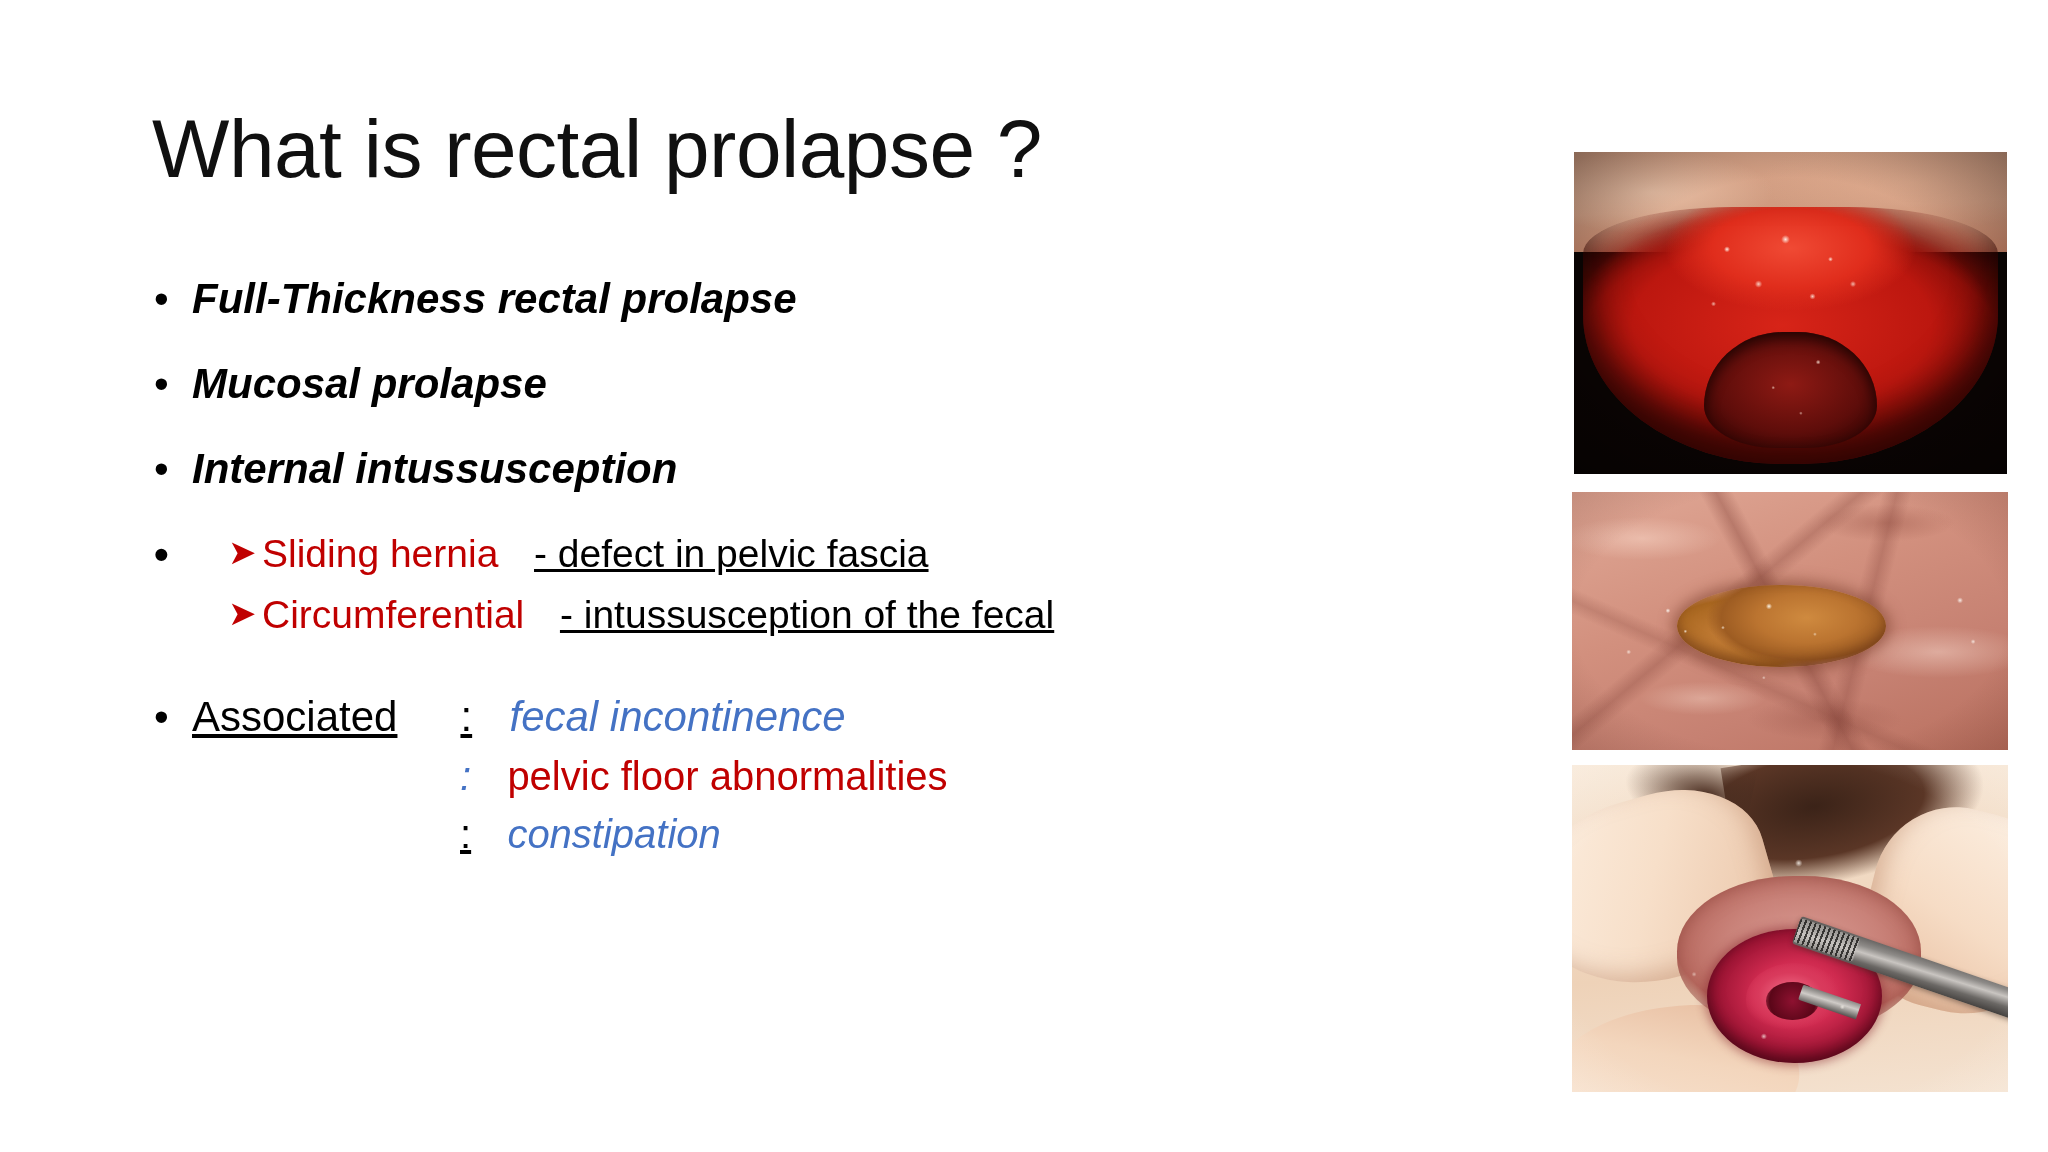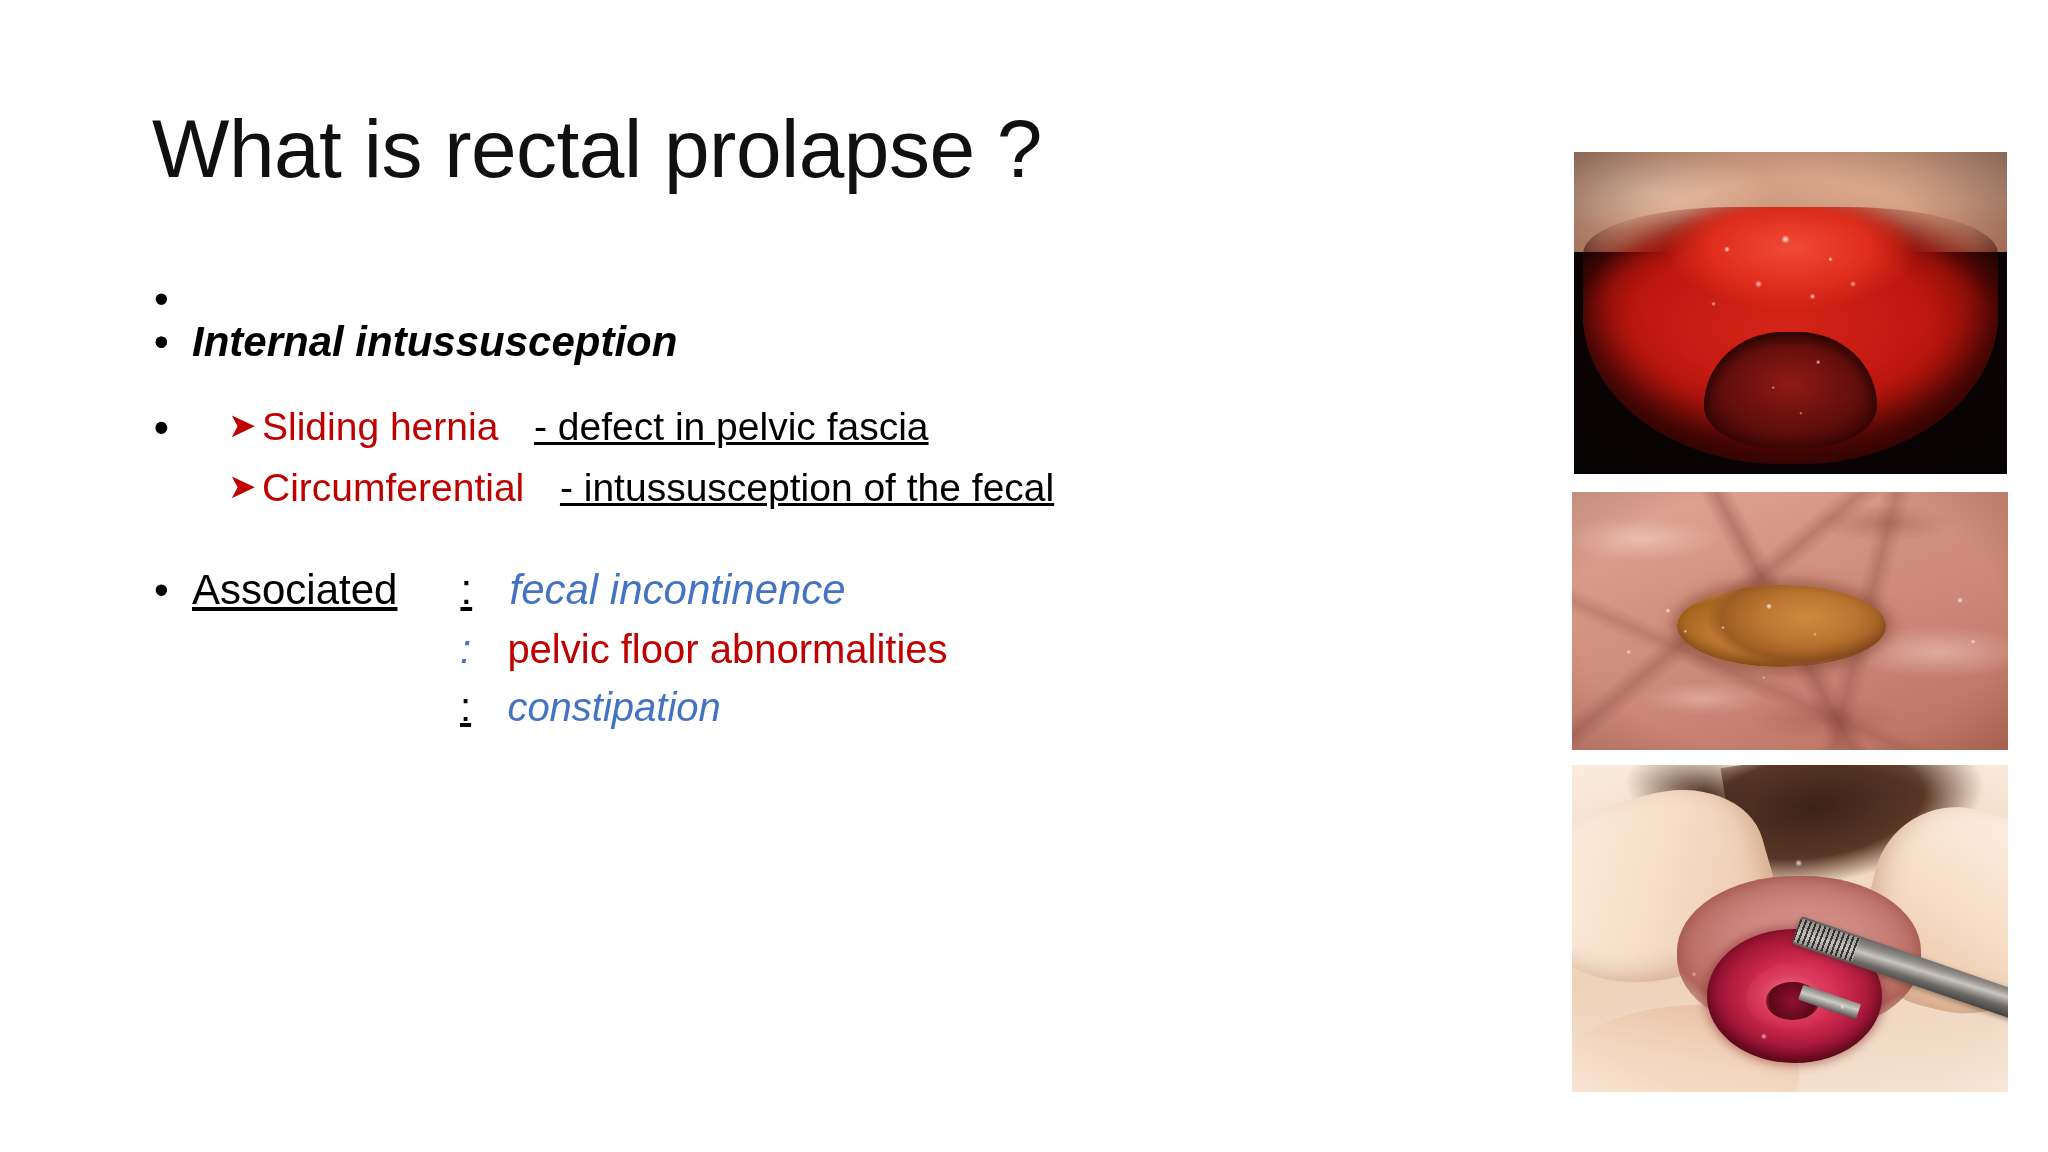--- a/index.html
+++ b/index.html
@@ -344,24 +344,26 @@
 <body>
 
 <div id="slide">
 
   <div id="slide-title">What is rectal prolapse ?</div>
 
   <div id="body-block">
 
     <div class="lvl1 defn">
       <span class="bullet-dot">•</span>
+      <span>Full-Thickness rectal prolapse</span>
     </div>
 
     <div class="lvl1 defn">
       <span class="bullet-dot">•</span>
+      <span>Mucosal prolapse</span>
     </div>
 
     <div class="lvl1 defn">
       <span class="bullet-dot">•</span>
       <span>Internal intussusception</span>
     </div>
 
     <div class="lvl1 theories-head">
       <span class="bullet-dot">•</span>
     </div>

